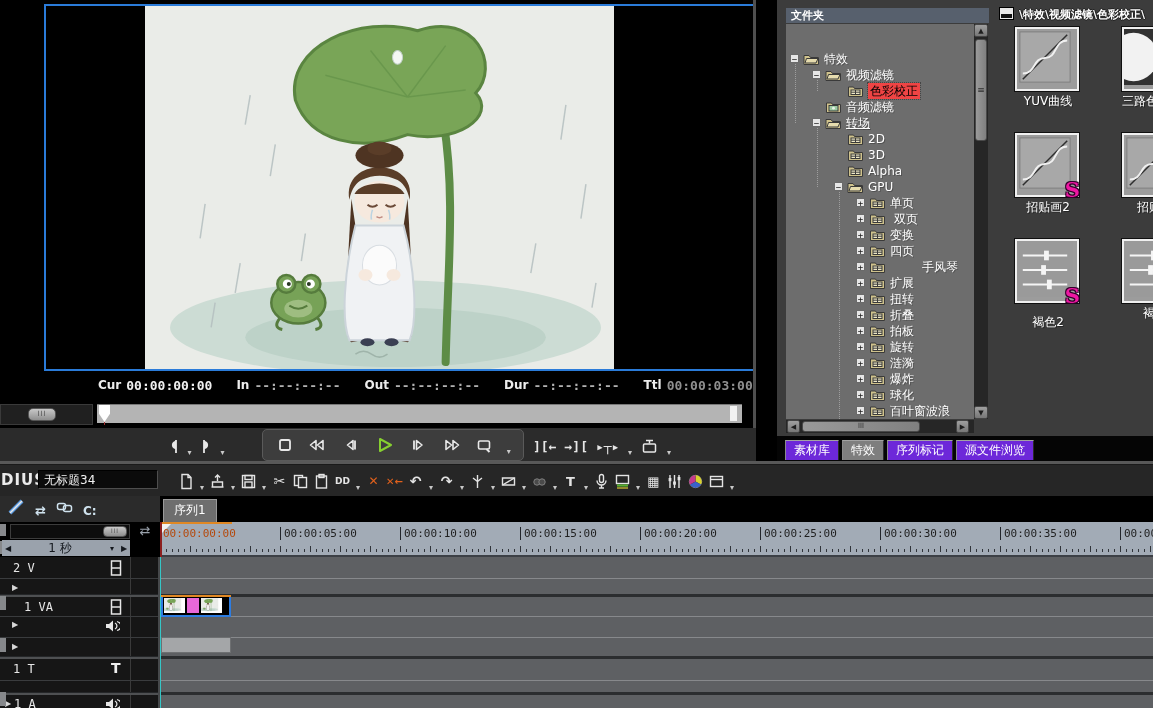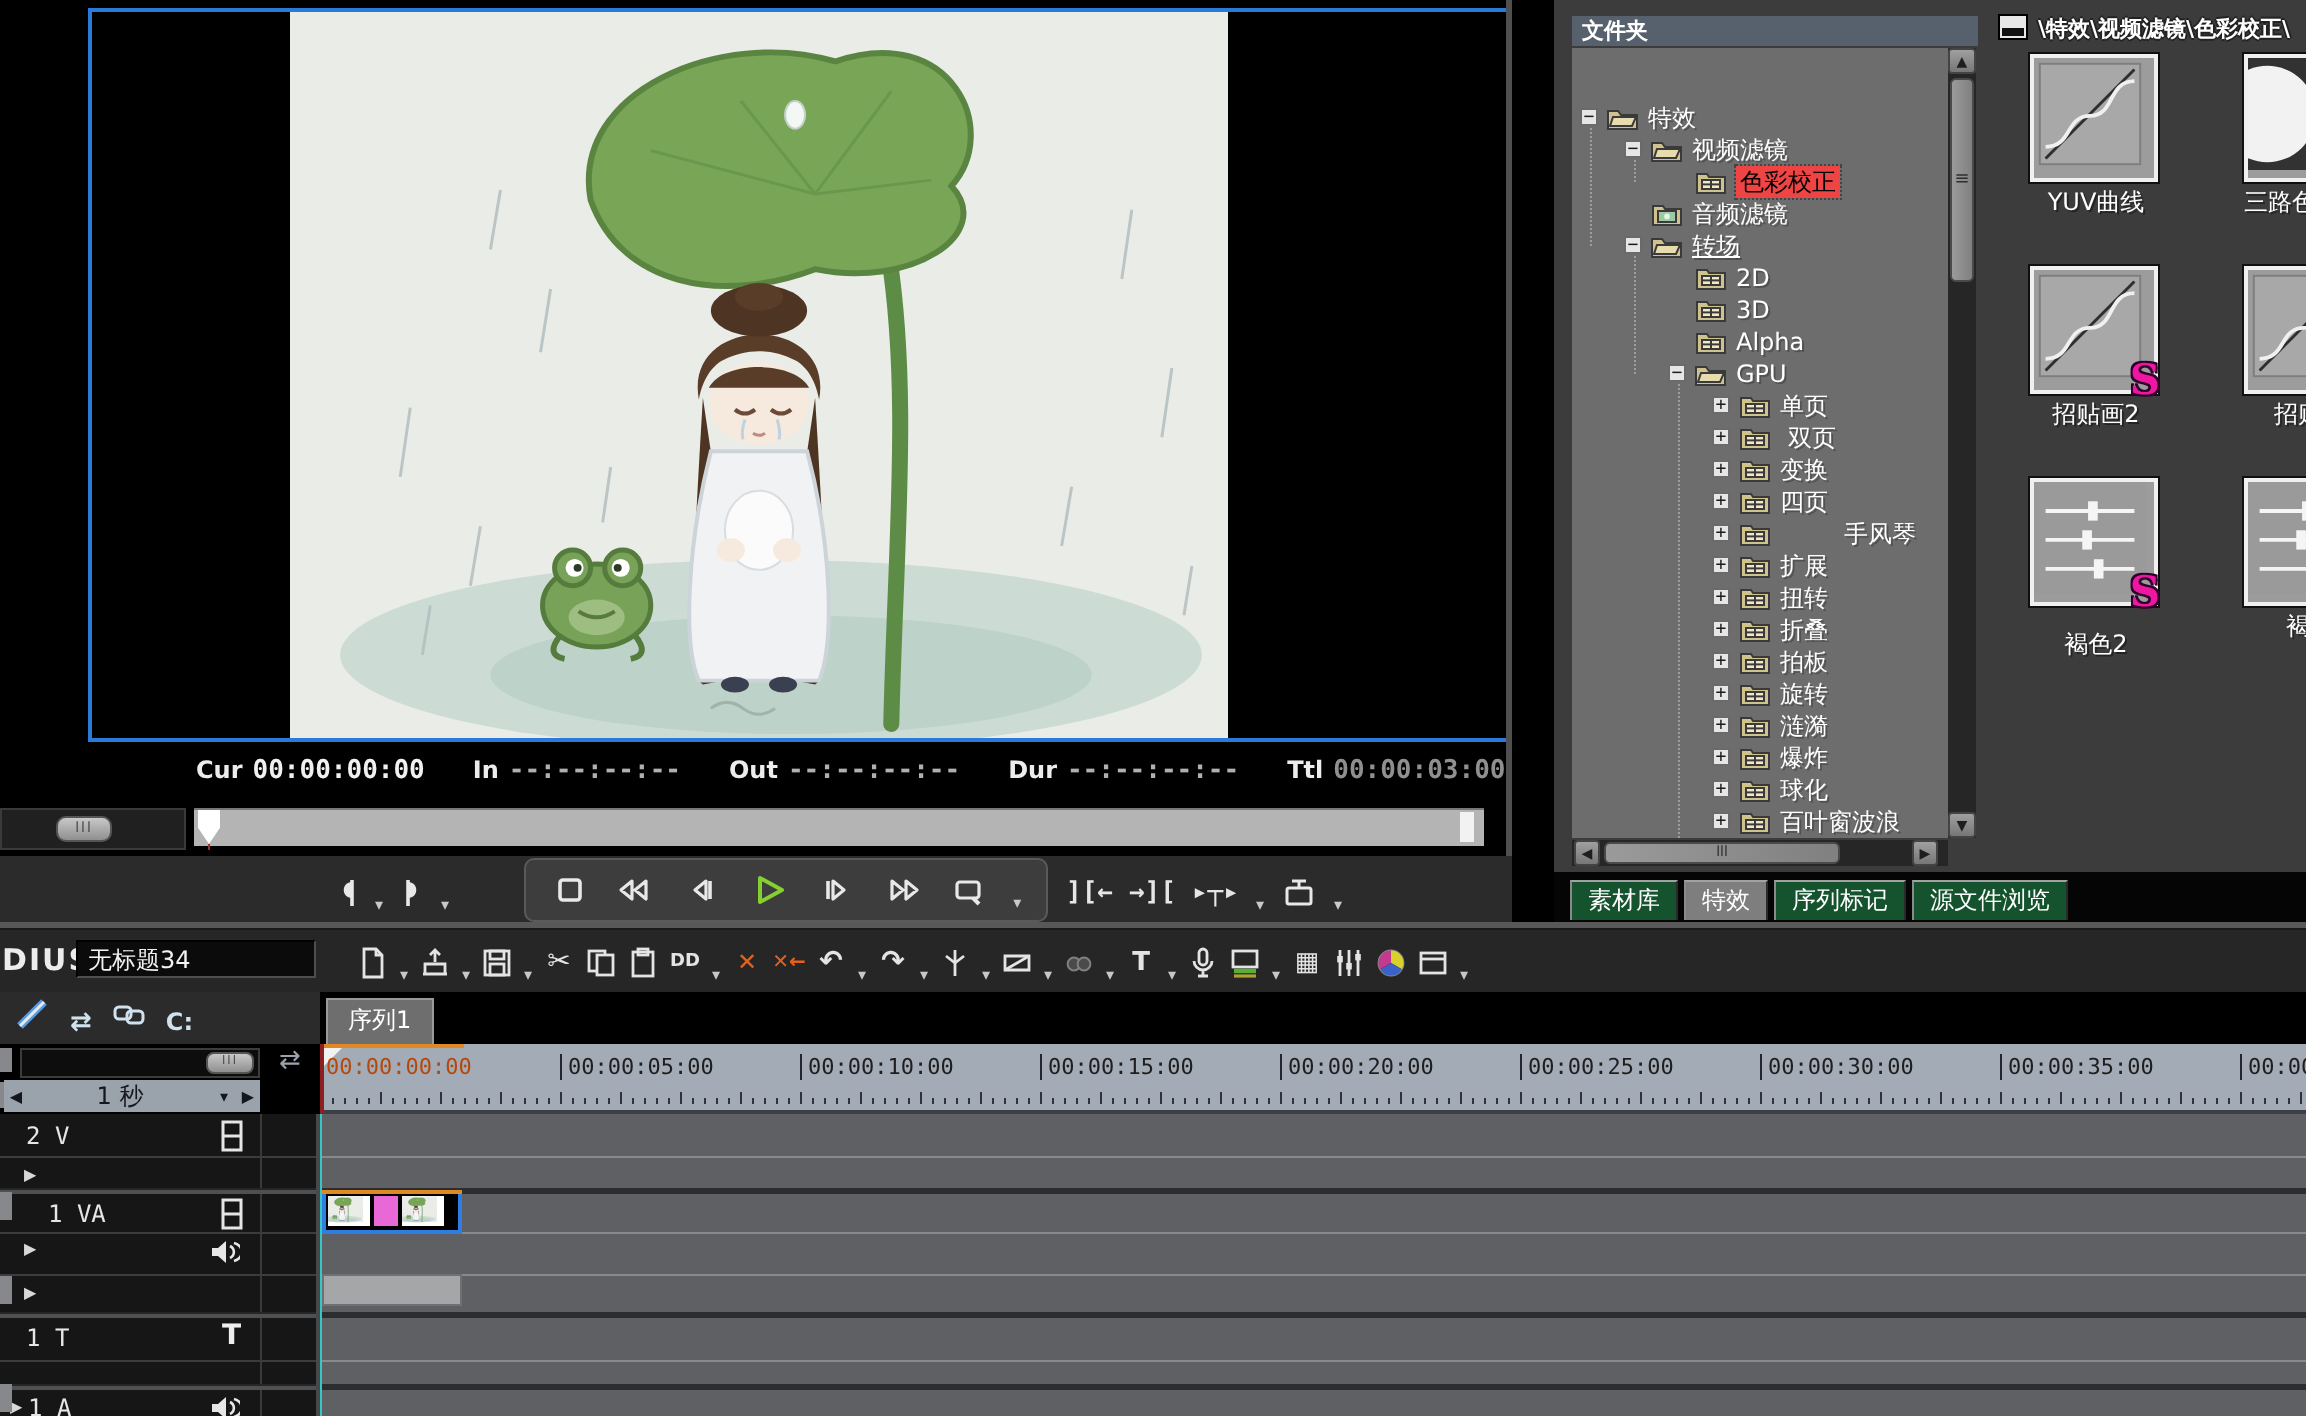--- a/index.html
+++ b/index.html
@@ -53,21 +53,21 @@
     color:#2e2e2e;font-size:9px;text-align:center;box-sizing:border-box;}
   #effects-header-icon{left:999px;top:7px;width:15px;height:13px;background:#e8e8e8;border:1px solid #000;box-sizing:border-box;}
   #effects-header-icon div{position:absolute;left:1px;bottom:1px;width:11px;height:4px;background:#111;}
   #effects-breadcrumb{left:1019px;top:7px;height:14px;font-size:11px;font-weight:bold;color:#fff;
     text-shadow:1px 0 #222,-1px 0 #222,0 1px #222,0 -1px #222;white-space:nowrap;}
   .fx-thumb{position:absolute;width:60px;height:60px;border:2px solid #f0f0f0;outline:1px solid #101010;background:#9c9c9c;}
   .fx-label{position:absolute;width:66px;text-align:center;font-size:12px;color:#fff;text-shadow:1px 1px 0 rgba(0,0,0,.4);white-space:nowrap;overflow:hidden;}
   .s-badge{position:absolute;right:-3px;bottom:-7px;font-size:21px;font-weight:900;color:#ee17a2;
     text-shadow:1px 1px 0 #30002a,-1px 1px 0 #30002a,1px -1px 0 #30002a,-1px -1px 0 #30002a;font-family:"DejaVu Serif",serif;}
   #palette-tabs{left:777px;top:436px;width:376px;height:25px;background:#050505;padding-top:3px;box-sizing:border-box;}
-  .ptab{display:inline-block;height:19px;line-height:19px;padding:0 8px;margin-right:3px;background:#14532d;color:#fff;
+  .ptab{display:inline-block;height:19px;line-height:19px;padding:0 8px;margin-right:3px;background:#6d28d9;color:#fff;
     font-size:12px;border-top:1px solid #a2a2a2;border-left:1px solid #8a8a8a;border-right:1px solid #2a2a2a;}
   .ptab.active{background:#7e7e7e;}
   
   #tl-border{left:0;top:461px;width:1153px;height:4px;background:#585858;border-bottom:1px solid #1a1a1a;box-sizing:border-box;}
   #tl-titlebar{left:0;top:465px;width:1153px;height:31px;background:#262626;}
   #app-label{position:absolute;left:1px;top:6px;font-size:15px;font-weight:bold;letter-spacing:1px;color:#ececec;}
   #project-title-box{position:absolute;left:38px;top:5px;width:120px;height:19px;background:#0b0b0b;border:1px solid #000;
     border-bottom-color:#4e4e4e;border-right-color:#4e4e4e;font-size:12px;color:#f2f2f2;line-height:18px;padding-left:5px;box-sizing:border-box;}
   #main-toolbar{position:absolute;left:176px;top:3px;height:26px;display:flex;align-items:center;}
   .tbtn{width:21px;height:22px;display:flex;align-items:center;justify-content:center;color:#e4e4e4;}

